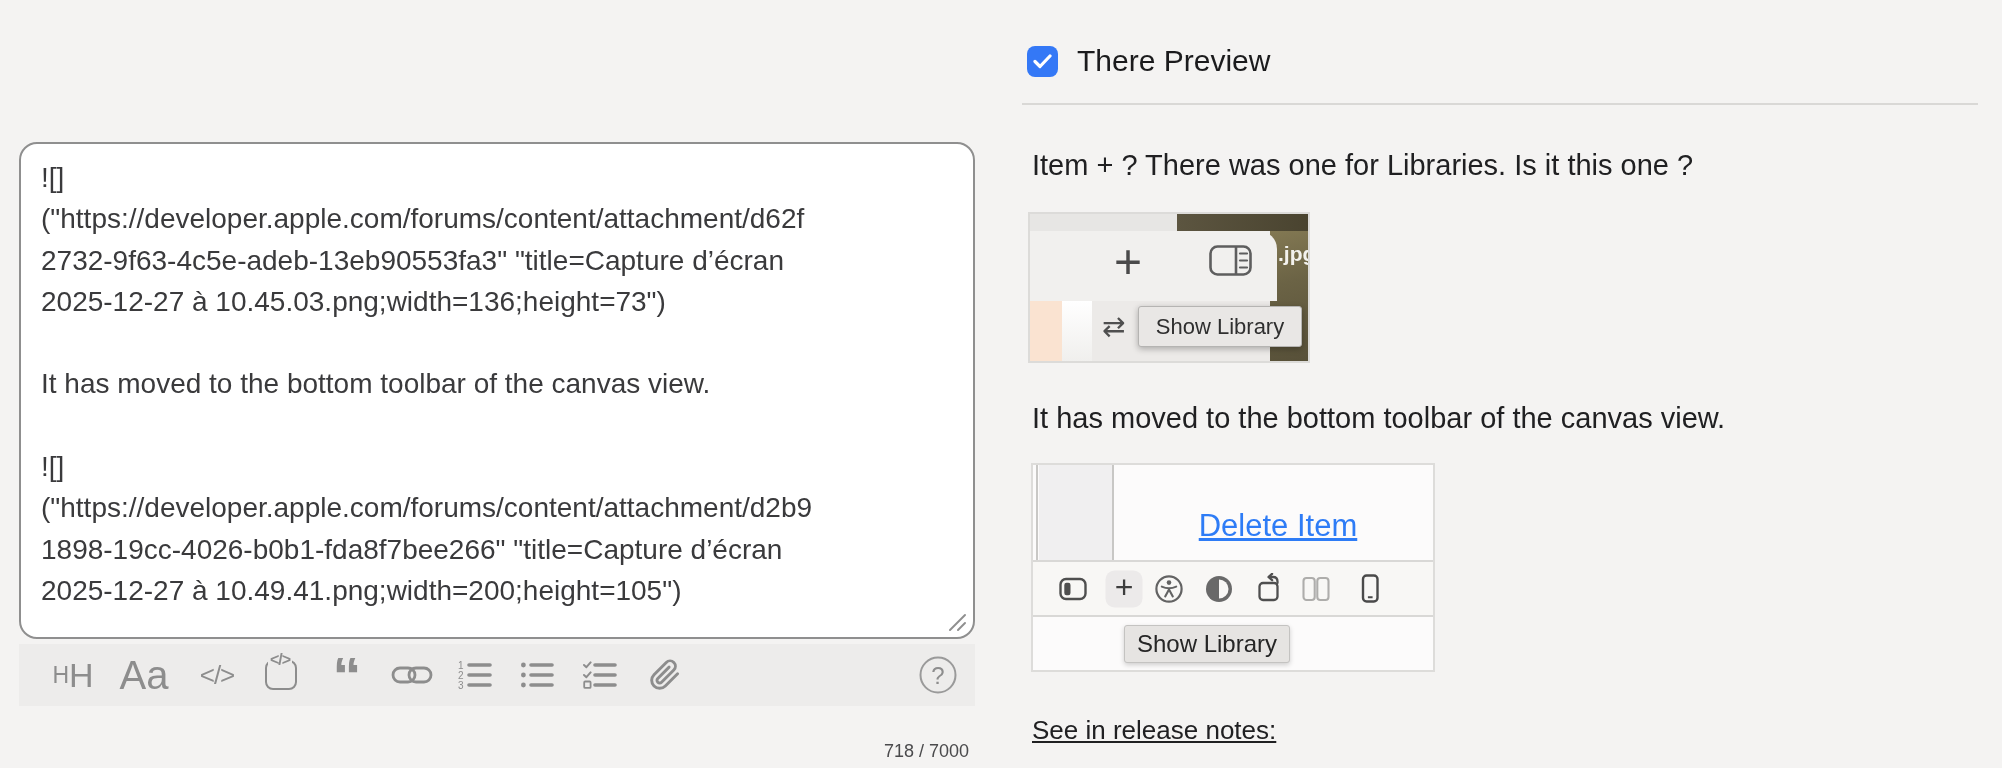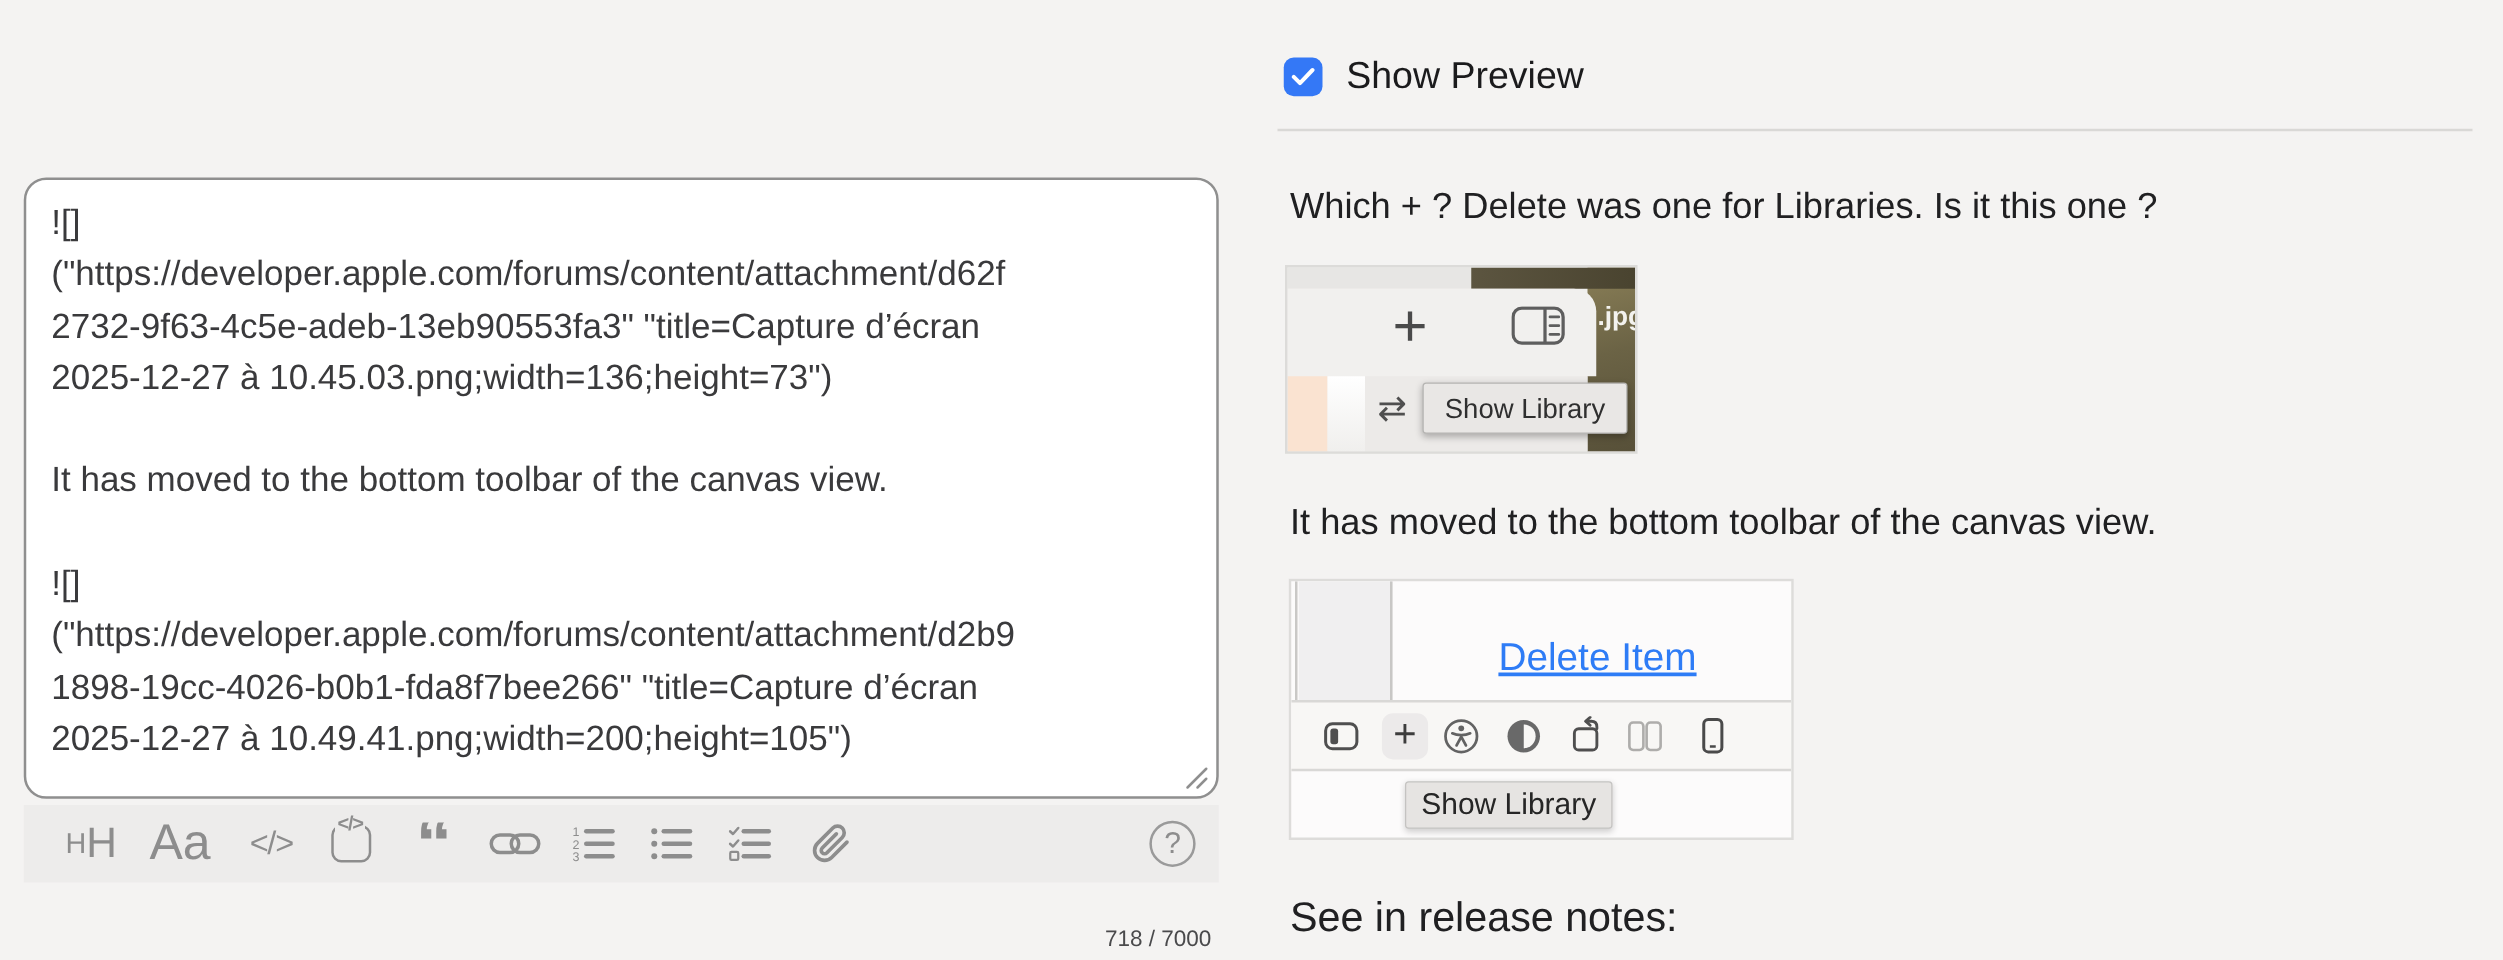--- a/index.html
+++ b/index.html
@@ -46,21 +46,21 @@
   
   .lp-checkbox {
     position:absolute; left:1027px; top:46px; width:31px; height:31px;
     background:#3478f6; border-radius:8px; display:flex; align-items:center; justify-content:center;
     cursor:pointer;
   }
   .lp-label { position:absolute; left:1077px; top:44px; font-size:30px; color:#1b1b1d; }
   .divider { position:absolute; left:1022px; top:103px; width:956px; height:2px; background:#d9d8d6; }
   .pv-heading { position:absolute; left:1032px; top:149px; font-size:29px; color:#202022; }
   .pv-paragraph { position:absolute; left:1032px; top:402px; font-size:29px; color:#202022; }
-  .pv-release { position:absolute; left:1032px; top:715px; font-size:33px; color:#202022; }
+  .pv-release { position:absolute; left:1032px; top:715px; font-size:26px; color:#202022;text-decoration:underline; }
 
   
   .shot1 { position:absolute; left:1028px; top:212px; width:282px; height:151px;
            background:#f0efed; border:2px solid #dcdbd9; overflow:hidden; }
   .s1-photo-col { position:absolute; left:240px; top:0; width:42px; height:151px;
                   background:linear-gradient(165deg,#8a7f57 0%,#6b6345 45%,#564f38 100%); }
   .s1-photo-strip { position:absolute; left:147px; top:0; width:135px; height:17px;
                     background:linear-gradient(90deg,#5c5540,#49432f); overflow:hidden; }
   .s1-strip-text { position:absolute; left:5px; top:-3px; font-size:17px; font-weight:800; color:#f3f2ee;
                    letter-spacing:0.5px; white-space:nowrap;margin-top:23px; }
@@ -209,25 +209,25 @@
     </div>
   </div>
 
   <div class="char-counter">718 / 7000</div>
 
   <div class="lp-checkbox">
     <svg width="19" height="15" viewBox="0 0 19 15" fill="none">
       <polyline points="2,7.5 7,12.5 17,2" stroke="#ffffff" stroke-width="3.2" stroke-linecap="round" stroke-linejoin="round"></polyline>
     </svg>
   </div>
-  <div class="lp-label">Show Preview</div>
+  <div class="lp-label">There Preview</div>
 
   <div class="divider"></div>
 
-  <div class="pv-heading">Which + ? Delete was one for Libraries. Is it this one ?</div>
+  <div class="pv-heading">Item + ? There was one for Libraries. Is it this one ?</div>
 
   <div class="shot1">
     <div class="s1-chrome"></div>
     <div class="s1-photo-col"></div>
     <div class="s1-photo-strip">
       <span class="s1-strip-text">era nouv</span>
     </div>
     <div class="s1-panel"></div>
     <div class="s1-jpg">.jpg</div>
     <div class="s1-plus">+</div>

